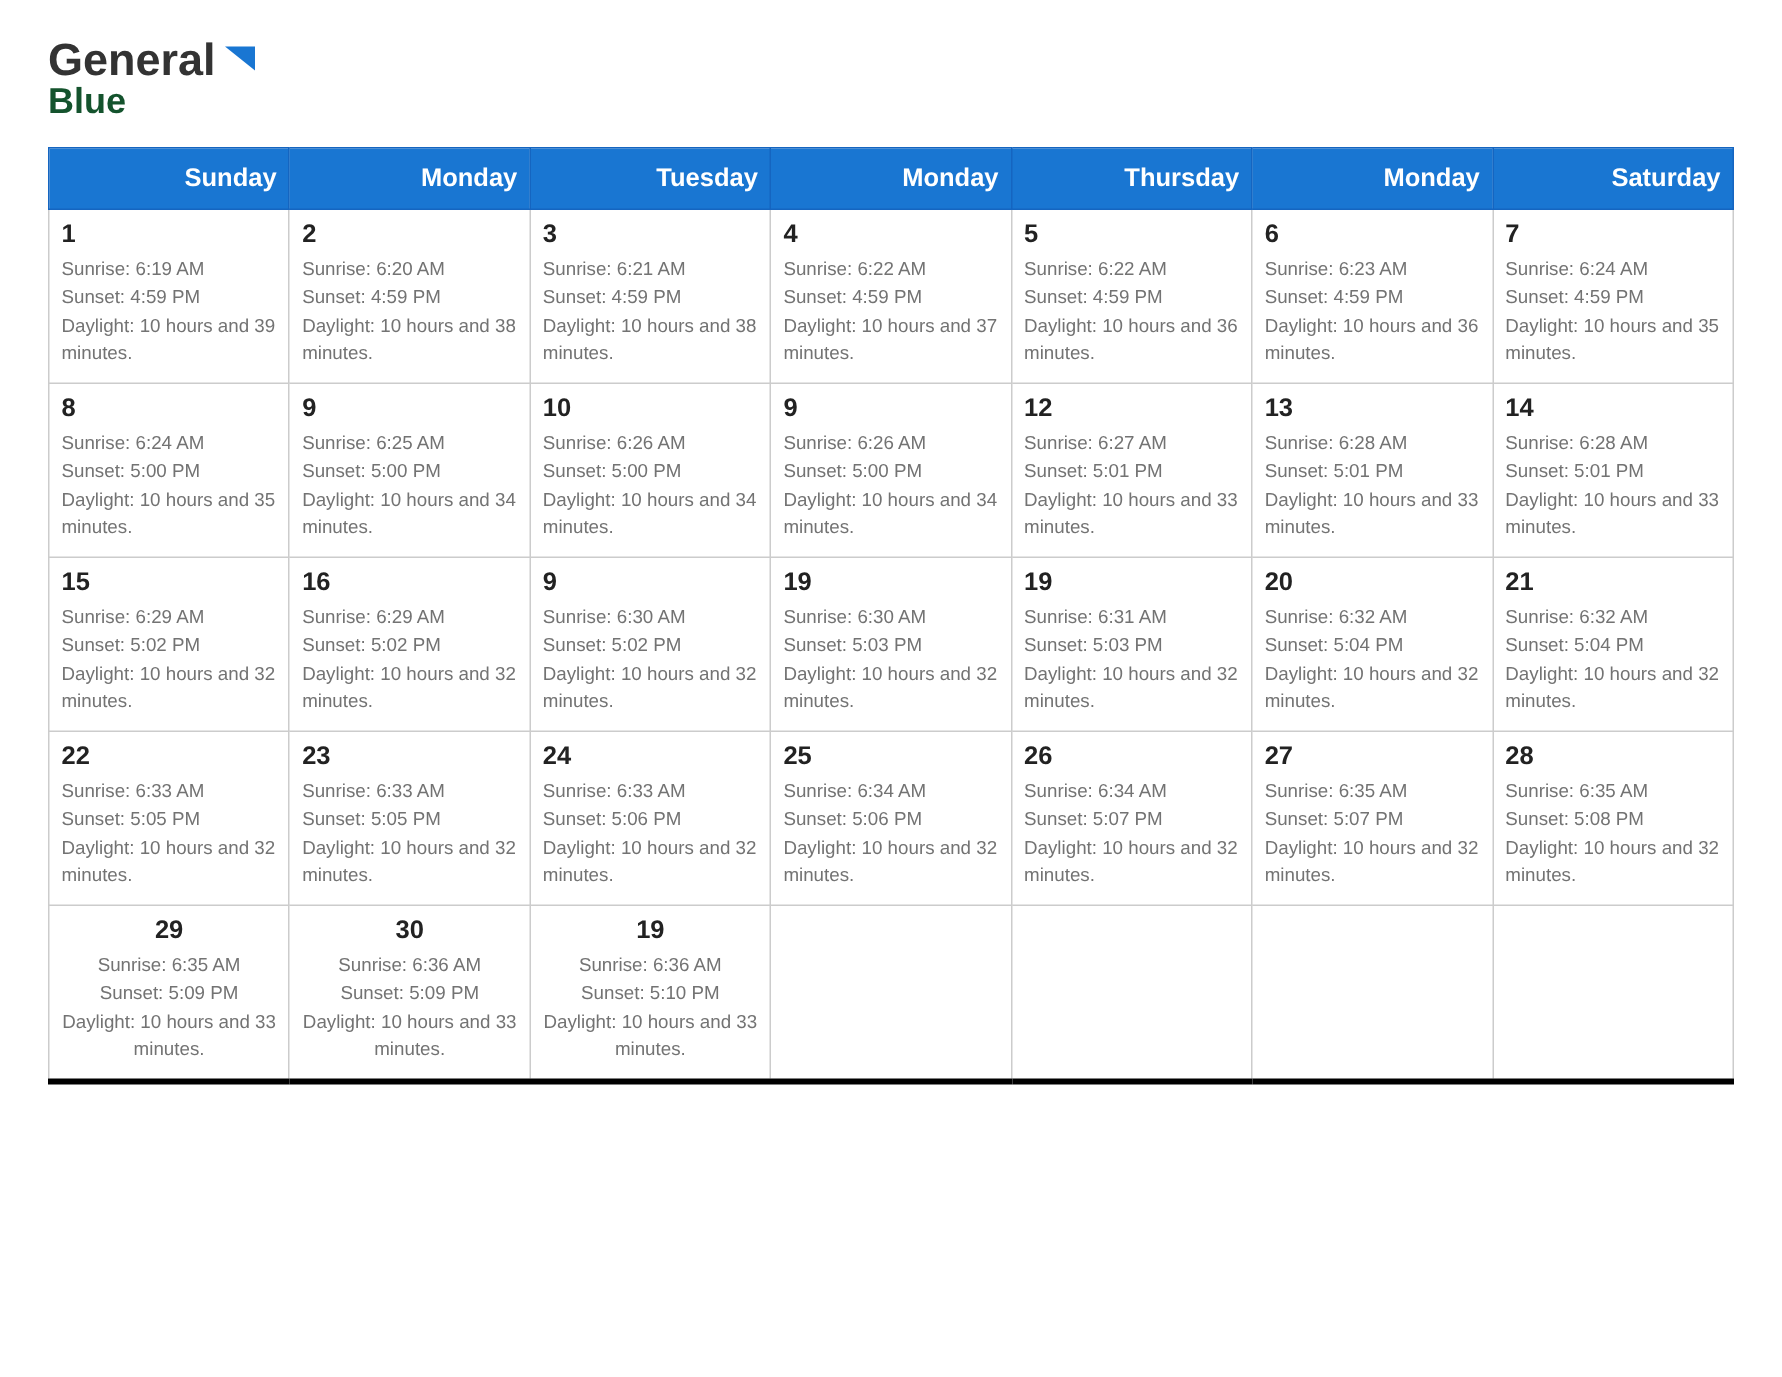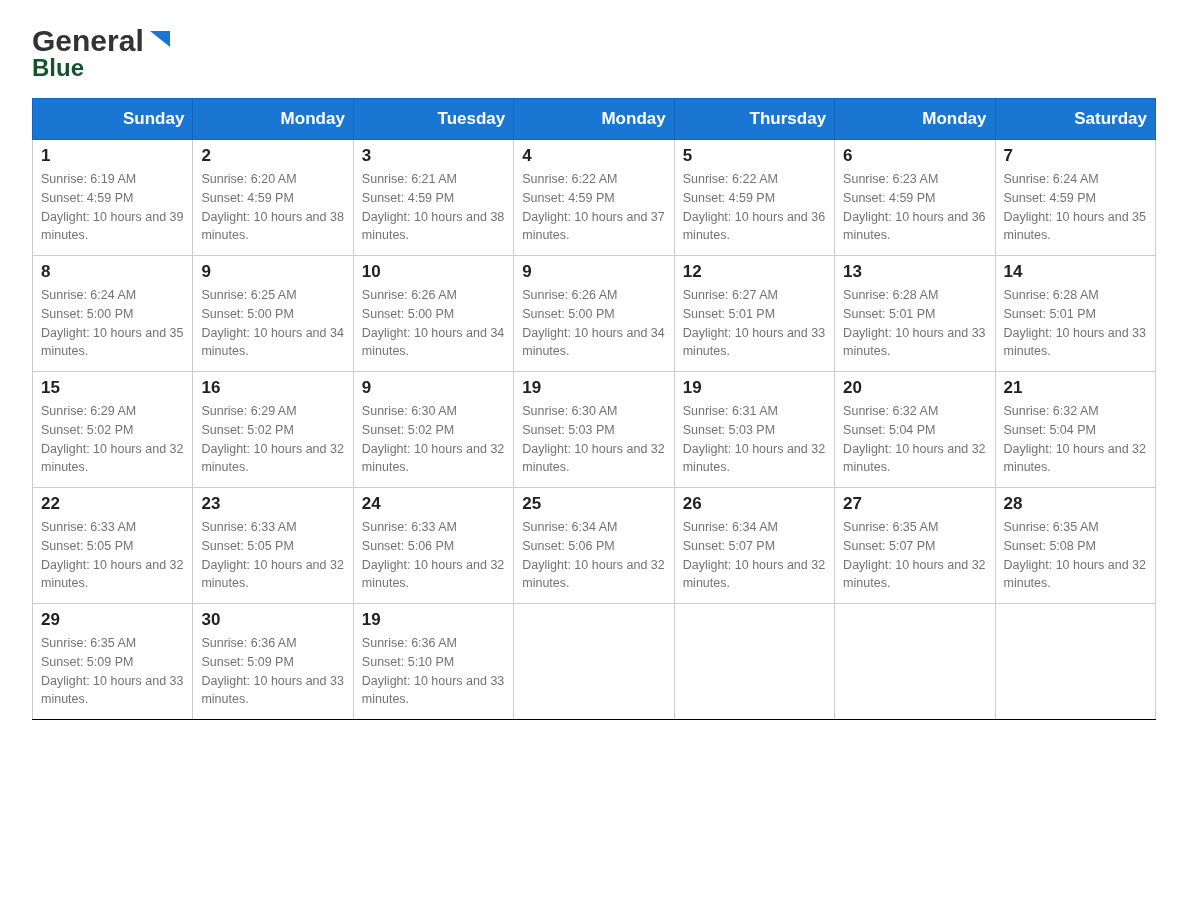--- a/index.html
+++ b/index.html
@@ -65,21 +65,22 @@
       color: #222;
       display: block;
       margin-bottom: 4px;
     }
     .day-info {
       font-size: 12.5px;
       line-height: 1.5;
       color: #737373;
     }
     .calendar tr:last-child td {
-      border-bottom: 1px solid #000000;
+      border-bottom: 4px solid #000000;
+      text-align: center;
     }
     .empty-cell {
       background: #fff;
     }
   </style>
 </head>
 <body>
 
 <div class="header">
   <div class="logo">

